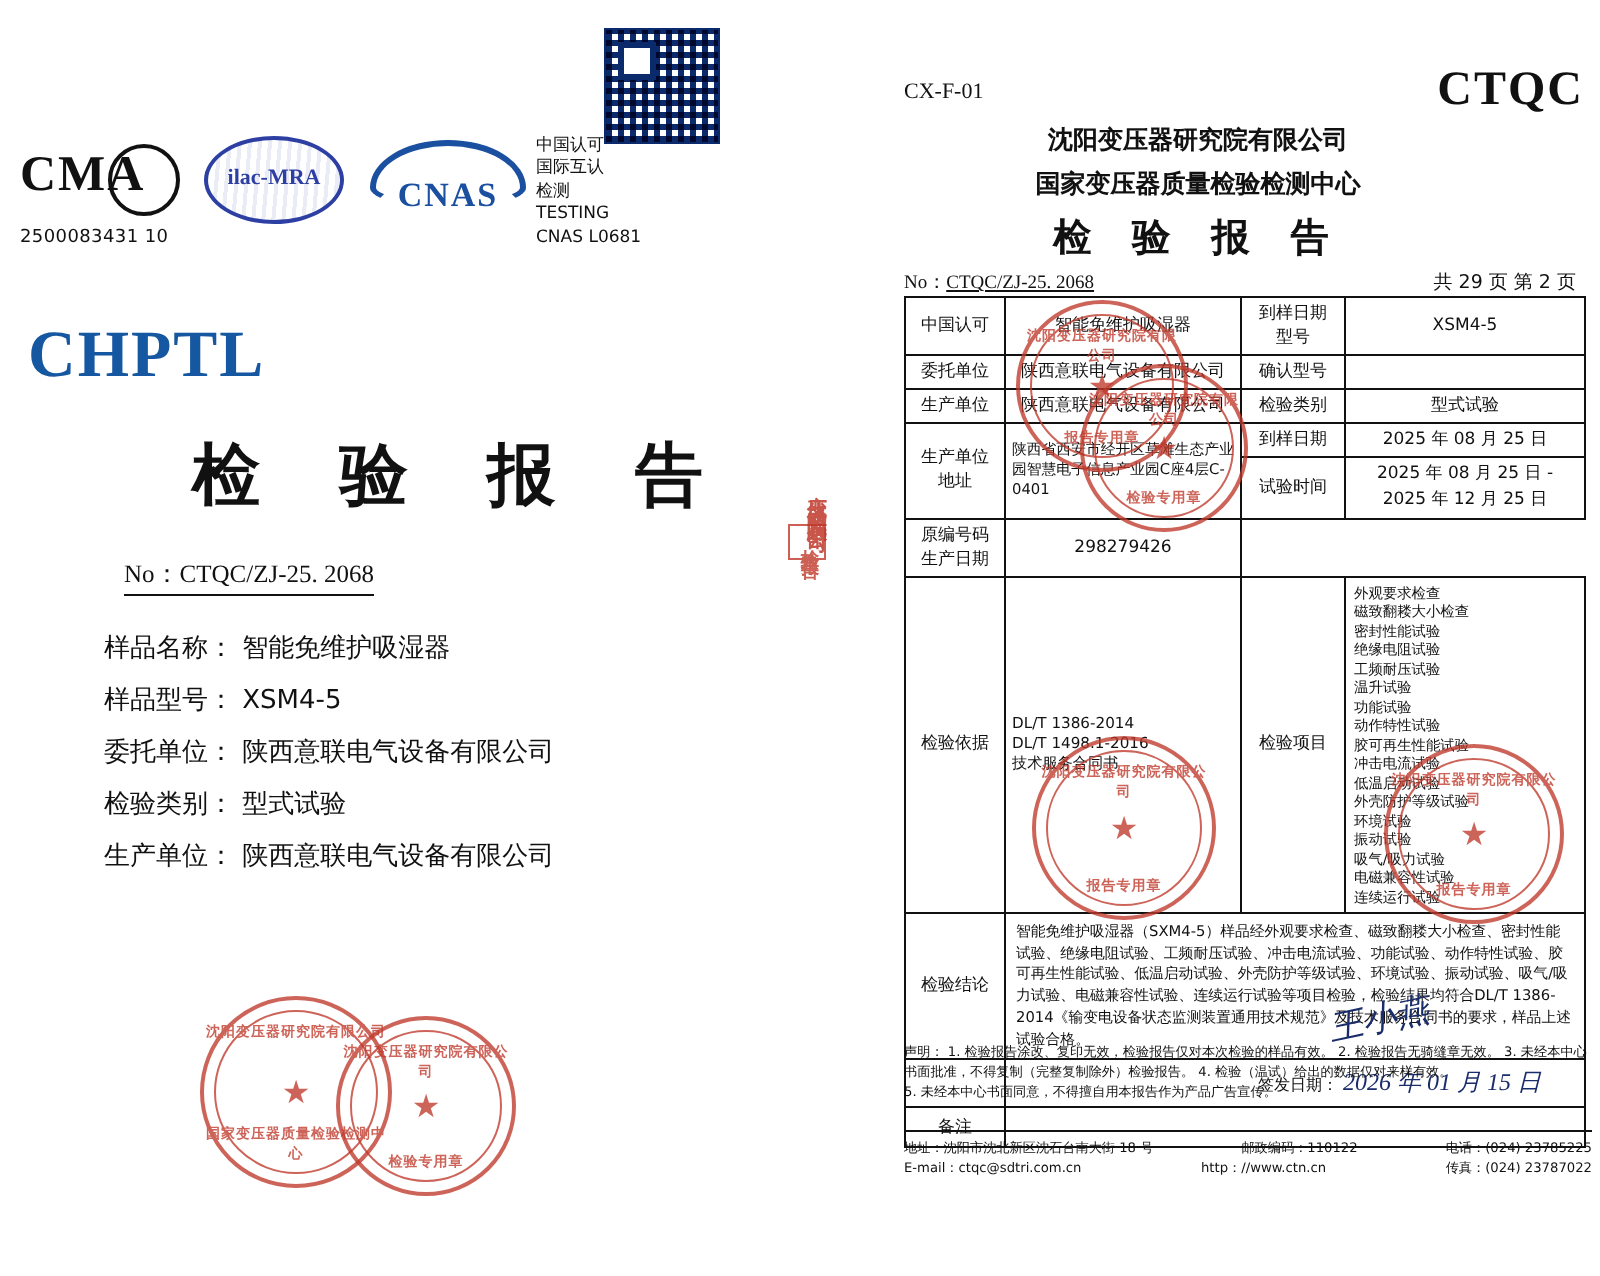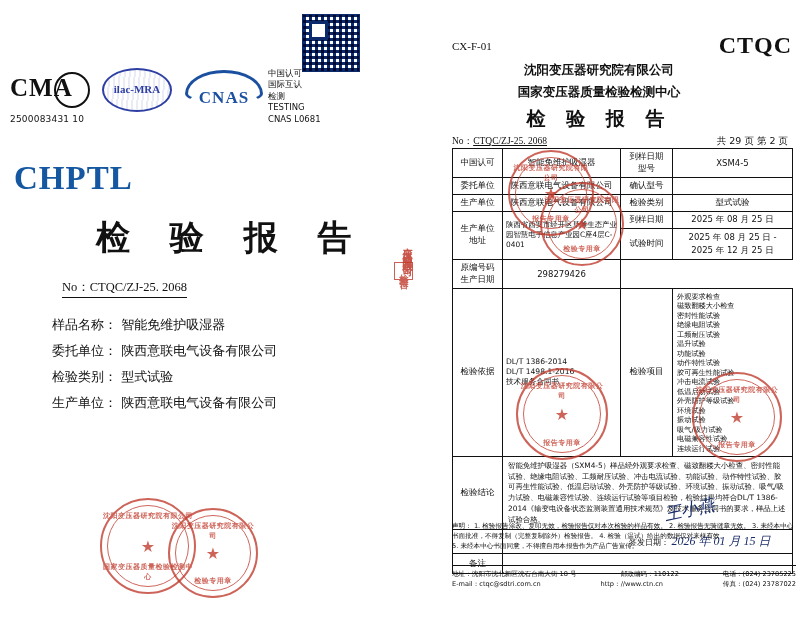--- a/index.html
+++ b/index.html
@@ -215,20 +215,24 @@
     <div class="chptl">CHPTL</div>
 
     <div class="big-title">检 验 报 告</div>
 
     <div class="left-no">No：CTQC/ZJ-25. 2068</div>
 
     <div class="left-fields">
       <div class="lf-row">
         <span class="k">样品名称：</span>
         <span class="v">智能免维护吸湿器</span>
+      </div>
+      <div class="lf-row">
+        <span class="k">样品型号：</span>
+        <span class="v">XSM4-5</span>
       </div>
       <div class="lf-row">
         <span class="k">委托单位：</span>
         <span class="v">陕西意联电气设备有限公司</span>
       </div>
       <div class="lf-row">
         <span class="k">检验类别：</span>
         <span class="v">型式试验</span>
       </div>
       <div class="lf-row">

